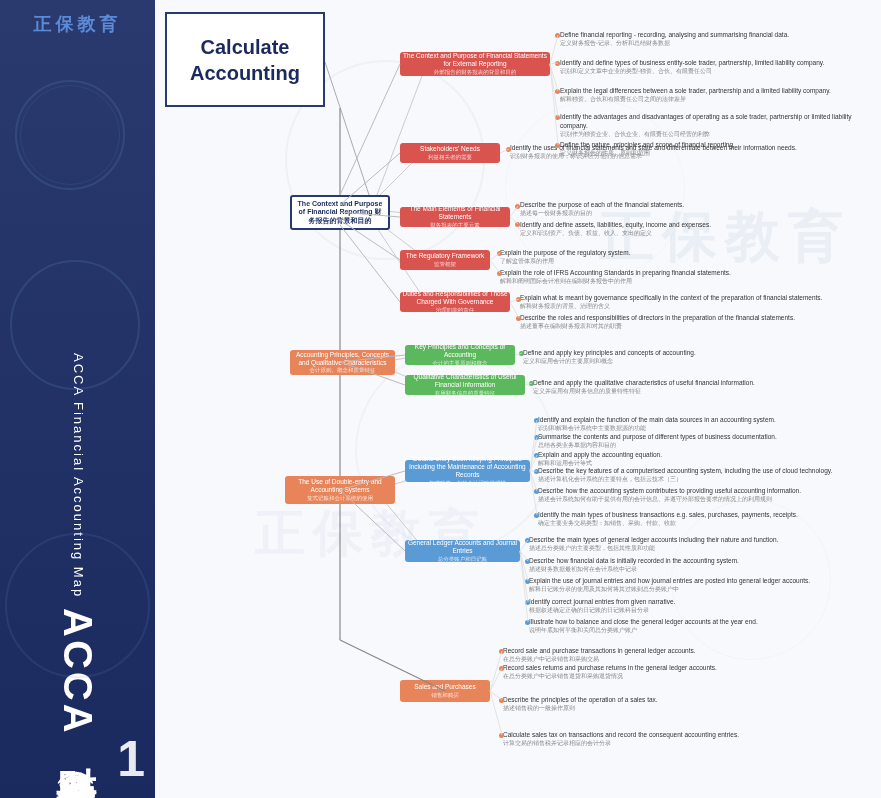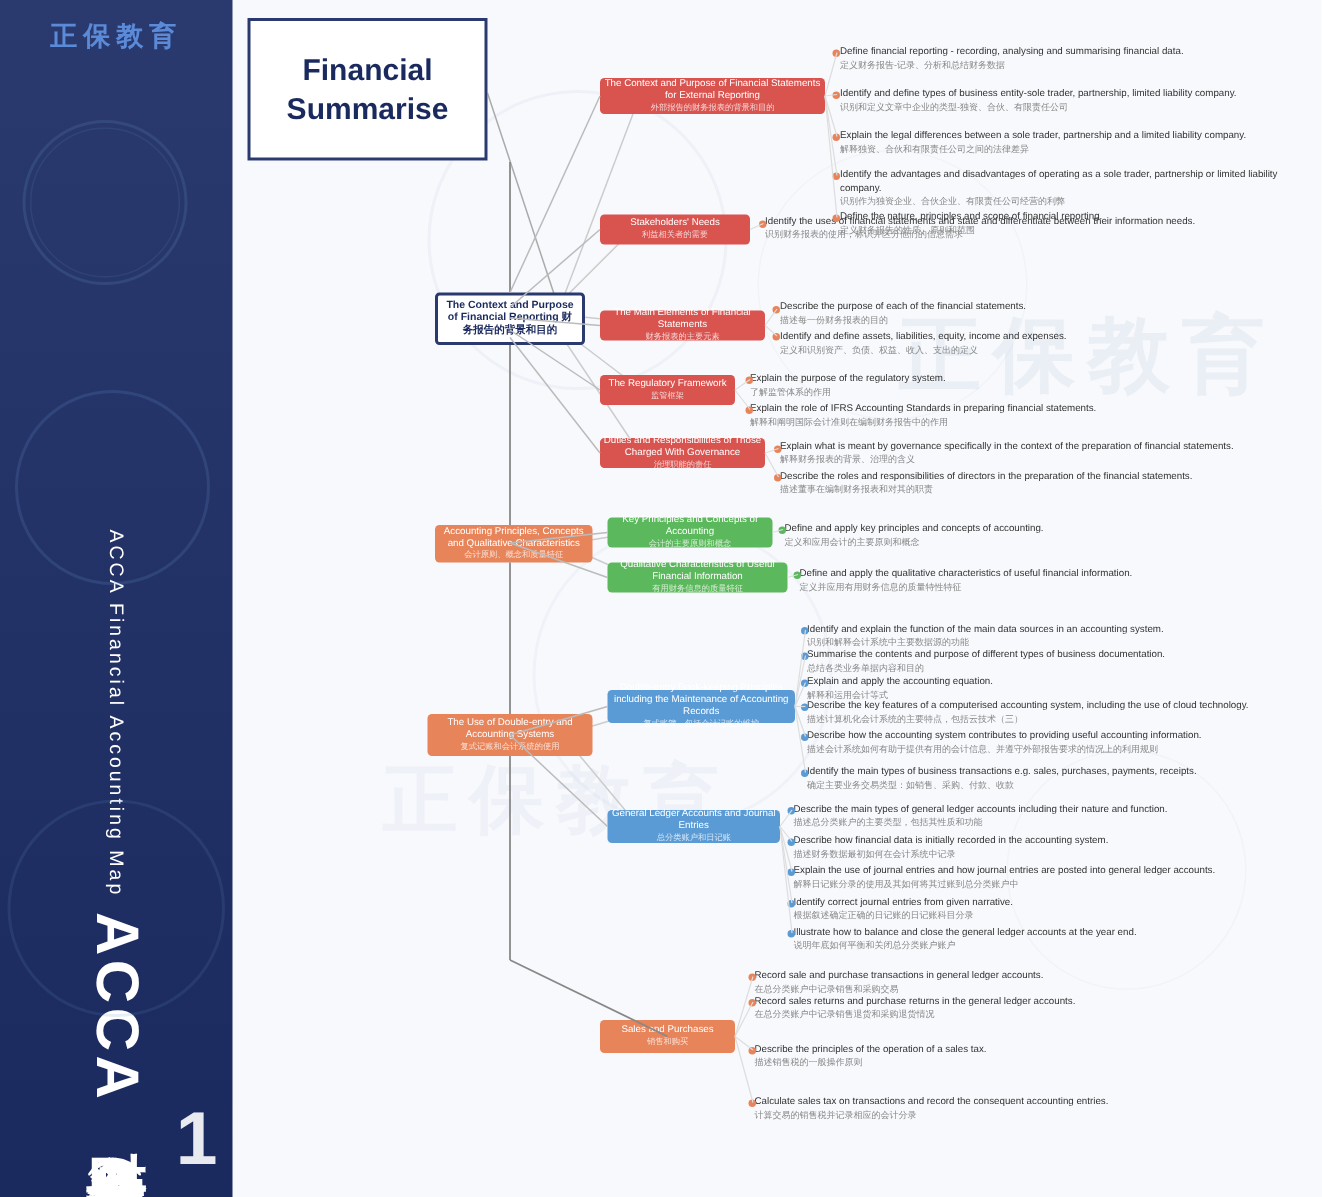--- a/index.html
+++ b/index.html
@@ -142,22 +142,22 @@
   <div style="position:absolute;top:60px;left:130px;width:200px;height:200px;border-radius:50%;border:2px solid rgba(180,195,220,0.15);pointer-events:none;z-index:0;"></div>
   <div style="position:absolute;top:350px;left:200px;width:200px;height:200px;border-radius:50%;border:2px solid rgba(180,195,220,0.12);pointer-events:none;z-index:0;"></div>
   <div style="position:absolute;top:100px;left:350px;width:180px;height:180px;border-radius:50%;border:1.5px solid rgba(180,195,220,0.1);pointer-events:none;z-index:0;"></div>
   <div style="position:absolute;top:500px;right:50px;width:160px;height:160px;border-radius:50%;border:1.5px solid rgba(180,195,220,0.1);pointer-events:none;z-index:0;"></div>
 
   <div style="position:absolute;top:200px;right:30px;color:rgba(180,195,220,0.2);font-size:55px;font-weight:bold;letter-spacing:8px;transform:rotate(0deg);pointer-events:none;z-index:0;">正保教育</div>
   <div style="position:absolute;top:500px;left:100px;color:rgba(180,195,220,0.15);font-size:50px;font-weight:bold;letter-spacing:8px;pointer-events:none;z-index:0;">正保教育</div>
 
   <div class="title-box">
     <div class="title-box-text">
-      <span>Financial</span><br>
-      <span>Summarise</span>
+      <span>Calculate</span><br>
+      <span>Accounting</span>
     </div>
   </div>
 
   <svg class="lines-svg">
 
     <line x1="170" y1="62" x2="220" y2="213" stroke="#aaa" stroke-width="1"></line>
 
     <line x1="220" y1="200" x2="270" y2="68" stroke="#ccc" stroke-width="1"></line>
 
     <line x1="220" y1="200" x2="270" y2="150" stroke="#ccc" stroke-width="1"></line>

